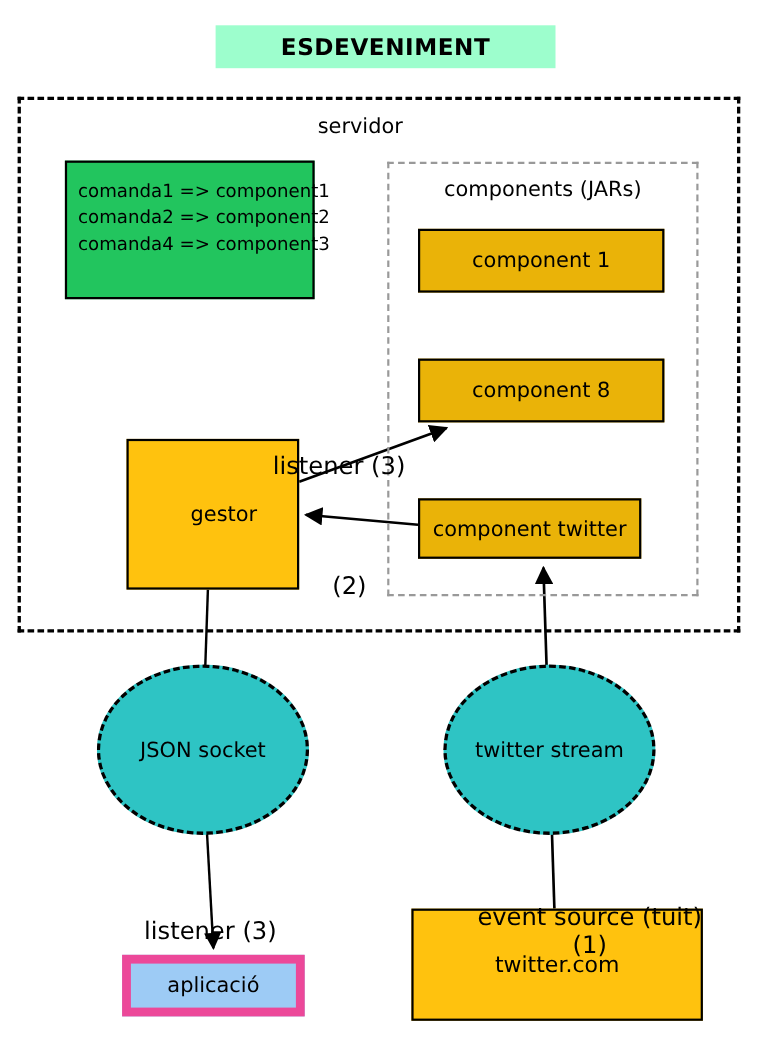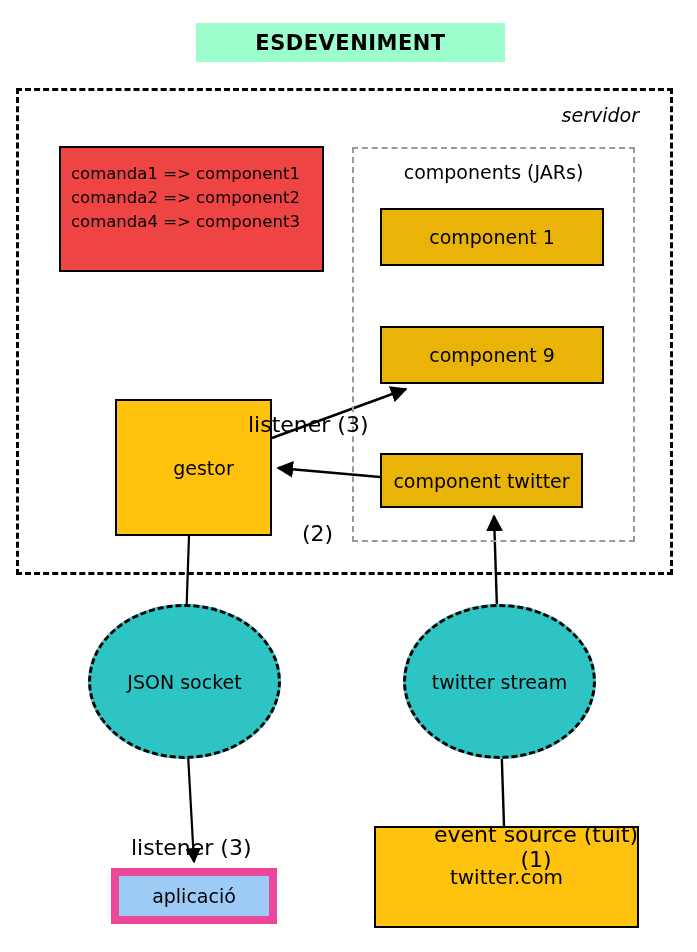--- a/index.html
+++ b/index.html
@@ -39,30 +39,29 @@
   
   #server-box {
     left: 16px; top: 88px;
     width: 657px; height: 487px;
     border: 3px dashed #000000;
     background: transparent;
   }
   #server-label {
     left: 16px; top: 104px;
     width: 623px;
-    text-align: right;
-    font-size: 19px;
-    font-style: italic;
+    text-align: center;
+    font-size: 19px;
   }
 
   
   #command-map {
     left: 59px; top: 146px;
-    width: 265px; height: 126px;
-    background: #ef4444;
+    width: 227px; height: 126px;
+    background: #22c55e;
     border: 2px solid #000000;
     padding: 14px 0 0 6px;
   }
   .map-line {
     font-size: 16.5px;
     line-height: 24px;
     white-space: pre;
     padding-left: 4px;
   }
 
@@ -172,21 +171,21 @@
   <div class="map-line">comanda1 =&gt; component1</div>
   <div class="map-line">comanda2 =&gt; component2</div>
   <div class="map-line">comanda4 =&gt; component3</div>
 </div>
 
 <div class="abs" id="components-group"></div>
 <div class="abs" id="components-label">components (JARs)</div>
 
 <div class="abs blue-box" id="component-1">component 1</div>
 
-<div class="abs blue-box" id="component-2">component 9</div>
+<div class="abs blue-box" id="component-2">component 8</div>
 
 <div class="abs blue-box" id="component-twitter">component twitter</div>
 
 <div class="abs" id="gestor">gestor</div>
 
 <div class="abs ellipse" id="json-socket">JSON socket</div>
 
 <div class="abs ellipse" id="twitter-stream">twitter stream</div>
 
 <div class="abs" id="aplicacio">aplicació</div>

